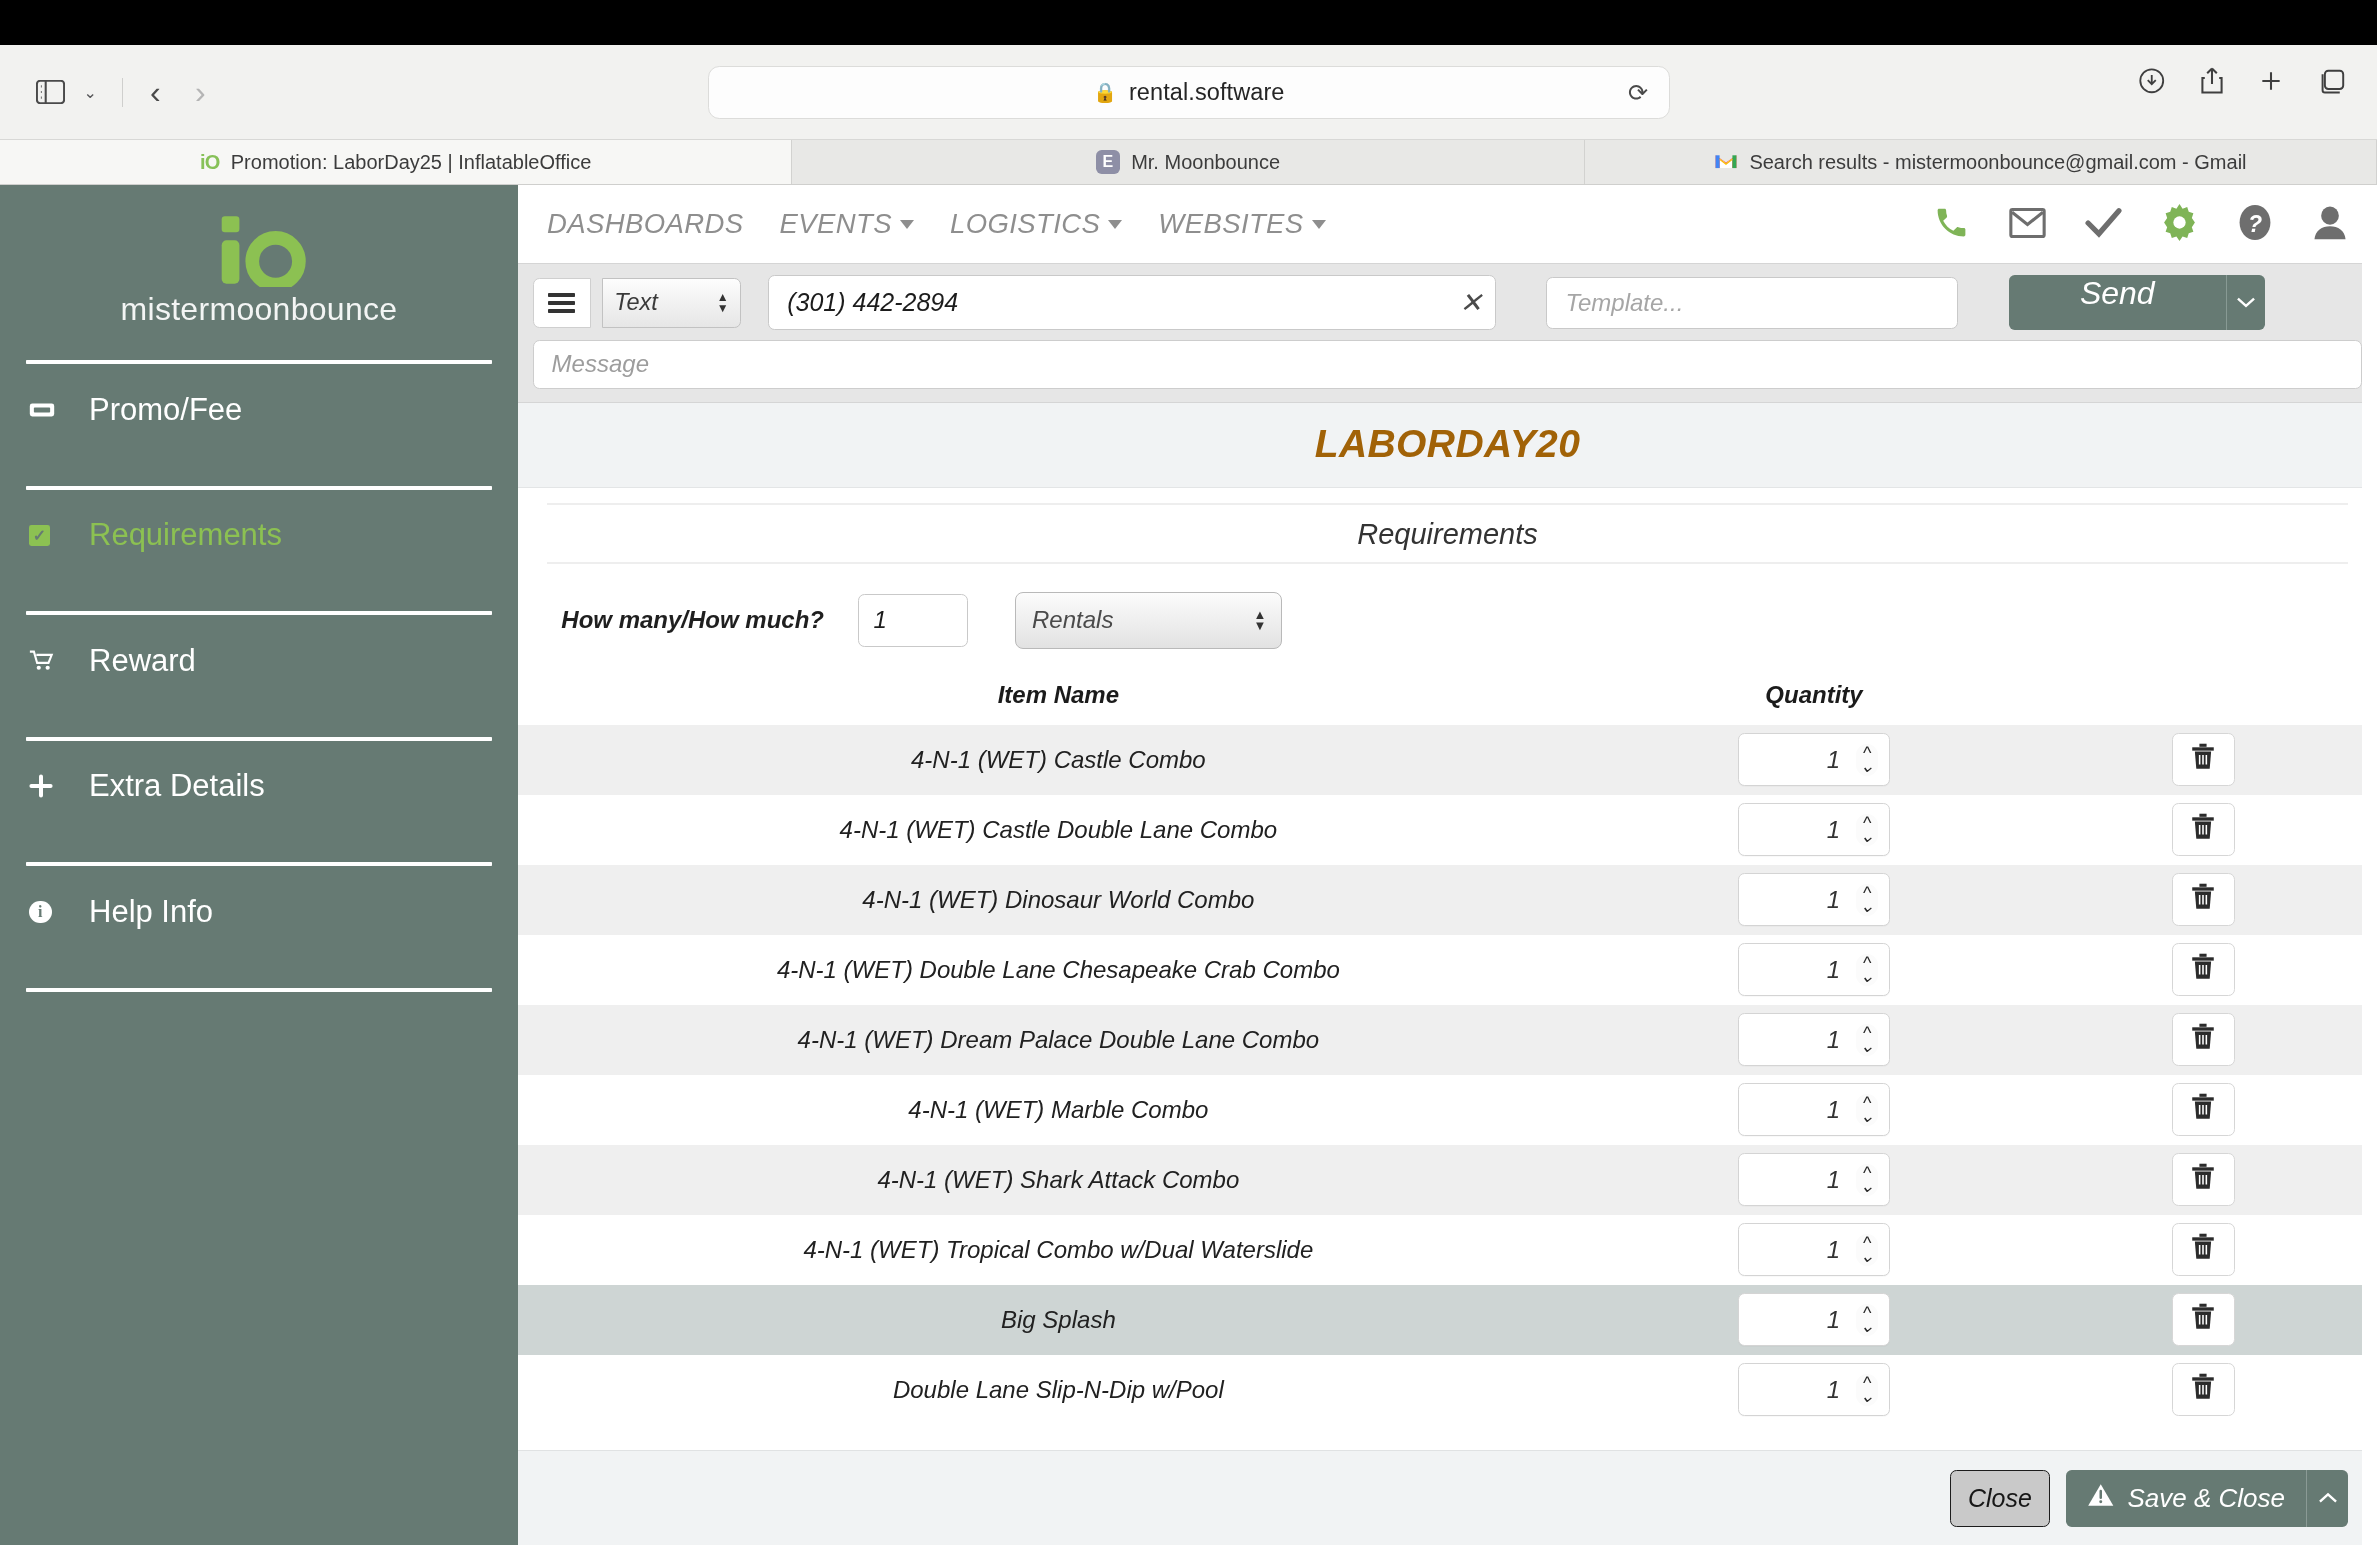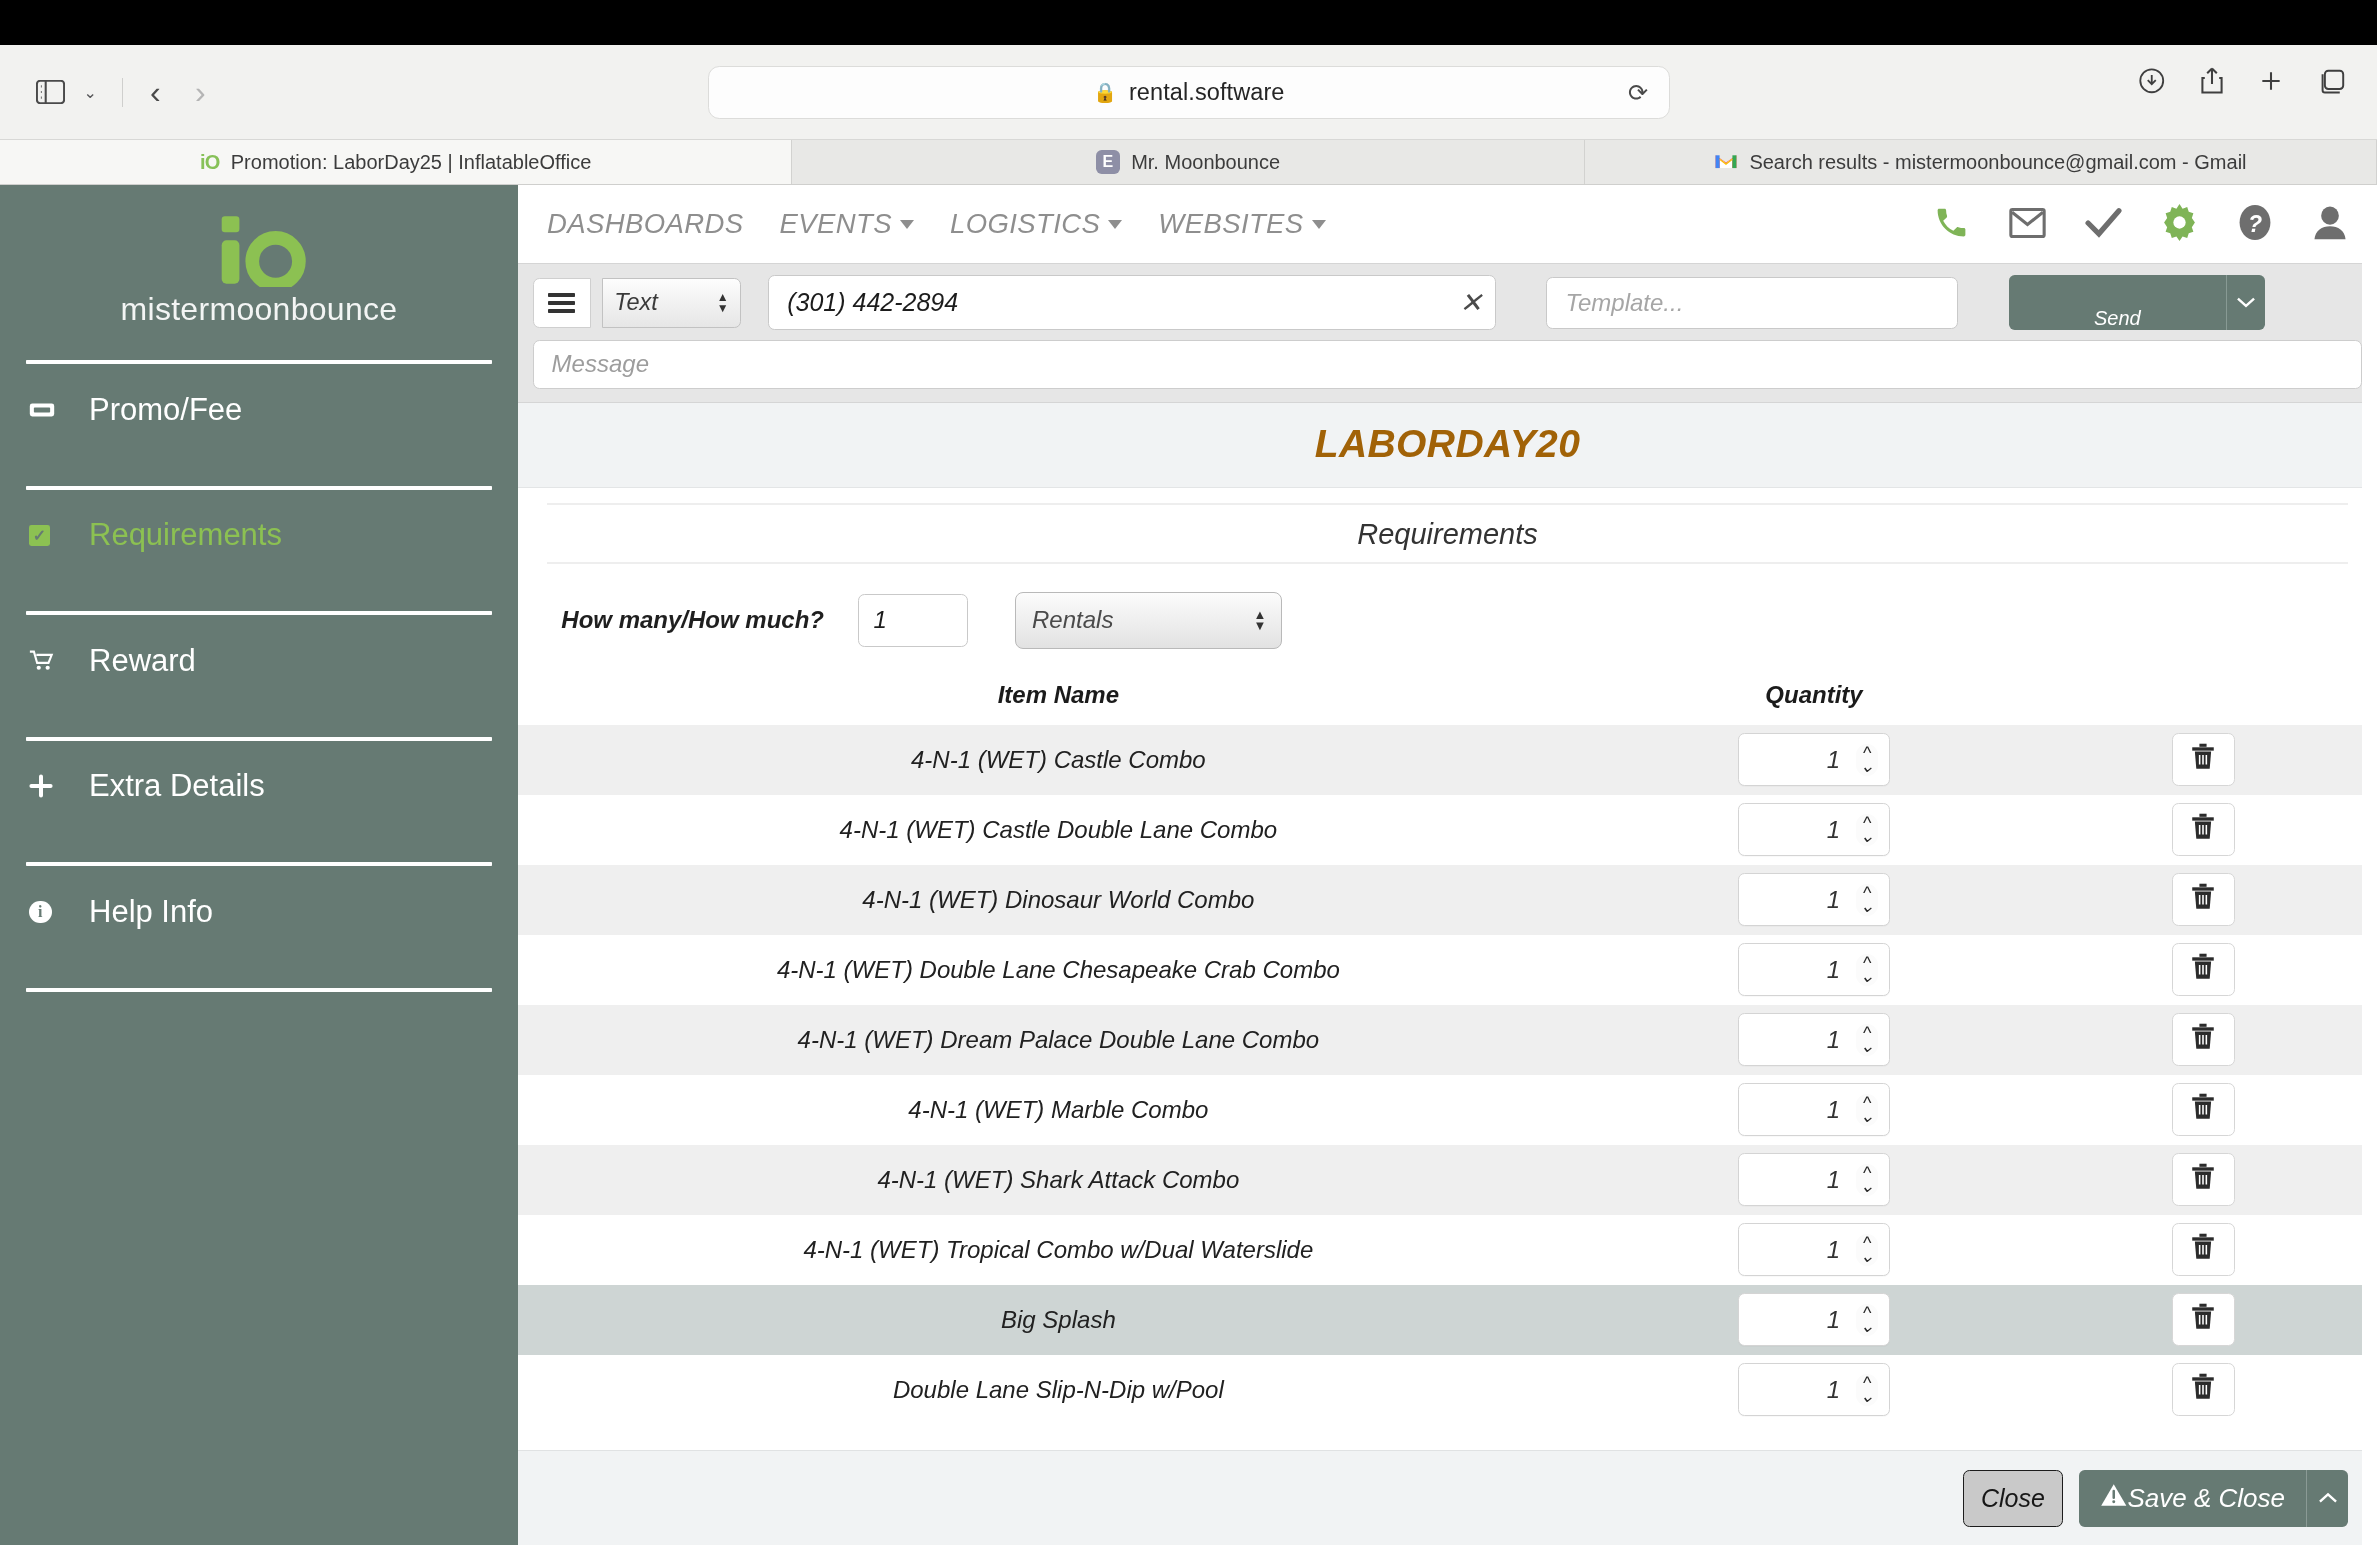--- a/index.html
+++ b/index.html
@@ -184,22 +184,22 @@
   .template-field {
     flex: 0 0 412px; height: 52px; margin-left: 39px;
     background: #fff; border: 0.8px solid #c9c9c9; border-radius: 6.5px;
     display: flex; align-items: center; padding: 0 18px;
     font-size: 24px; color: #a6a6a6;
   }
   .send-group { margin-left: 39px; display: flex; height: 55px; }
   .send-btn {
     width: 217px; background: #667a73; color: #fff;
     border-radius: 5.7px 0 0 5.7px;
-    display: flex; align-items: flex-end; justify-content: center;
-    font-size: 20px;
+    display: flex; align-items: flex-start; justify-content: center;
+    font-size: 32px;
   }
   .send-caret {
     width: 39px; background: #667a73; color: #fff;
     border-left: 0.8px solid #889a94;
     border-radius: 0 5.7px 5.7px 0;
     display: flex; align-items: center; justify-content: center;
   }
   .msg-field {
     margin-top: 9.7px; height: 49px;
     background: #fff; border: 0.8px solid #cdcdcd; border-radius: 6.5px;
@@ -293,21 +293,21 @@
     background: #c9c9c9; color: #171717;
     border: 1.6px solid #1c1c1c; border-radius: 6.5px;
     width: 100px; height: 57px;
     display: flex; align-items: center; justify-content: center;
     font-size: 25px;
   }
   .save-group { display: flex; height: 57px; }
   .save-btn {
     background: #667a73; color: #fff;
     border-radius: 5.7px 0 0 5.7px;
-    padding: 0 21px; display: flex; align-items: center; 
+    padding: 0 21px; display: flex; align-items: center; gap: 13px;
     font-size: 26px;
   }
   .save-caret {
     background: #667a73; color: #fff;
     width: 42px; border-left: 0.8px solid #8a9a95;
     border-radius: 0 5.7px 5.7px 0;
     display: flex; align-items: center; justify-content: center;
   }
   .right-gutter {
     position:absolute; right:0; top:0; width:14.6px; height:100%;

